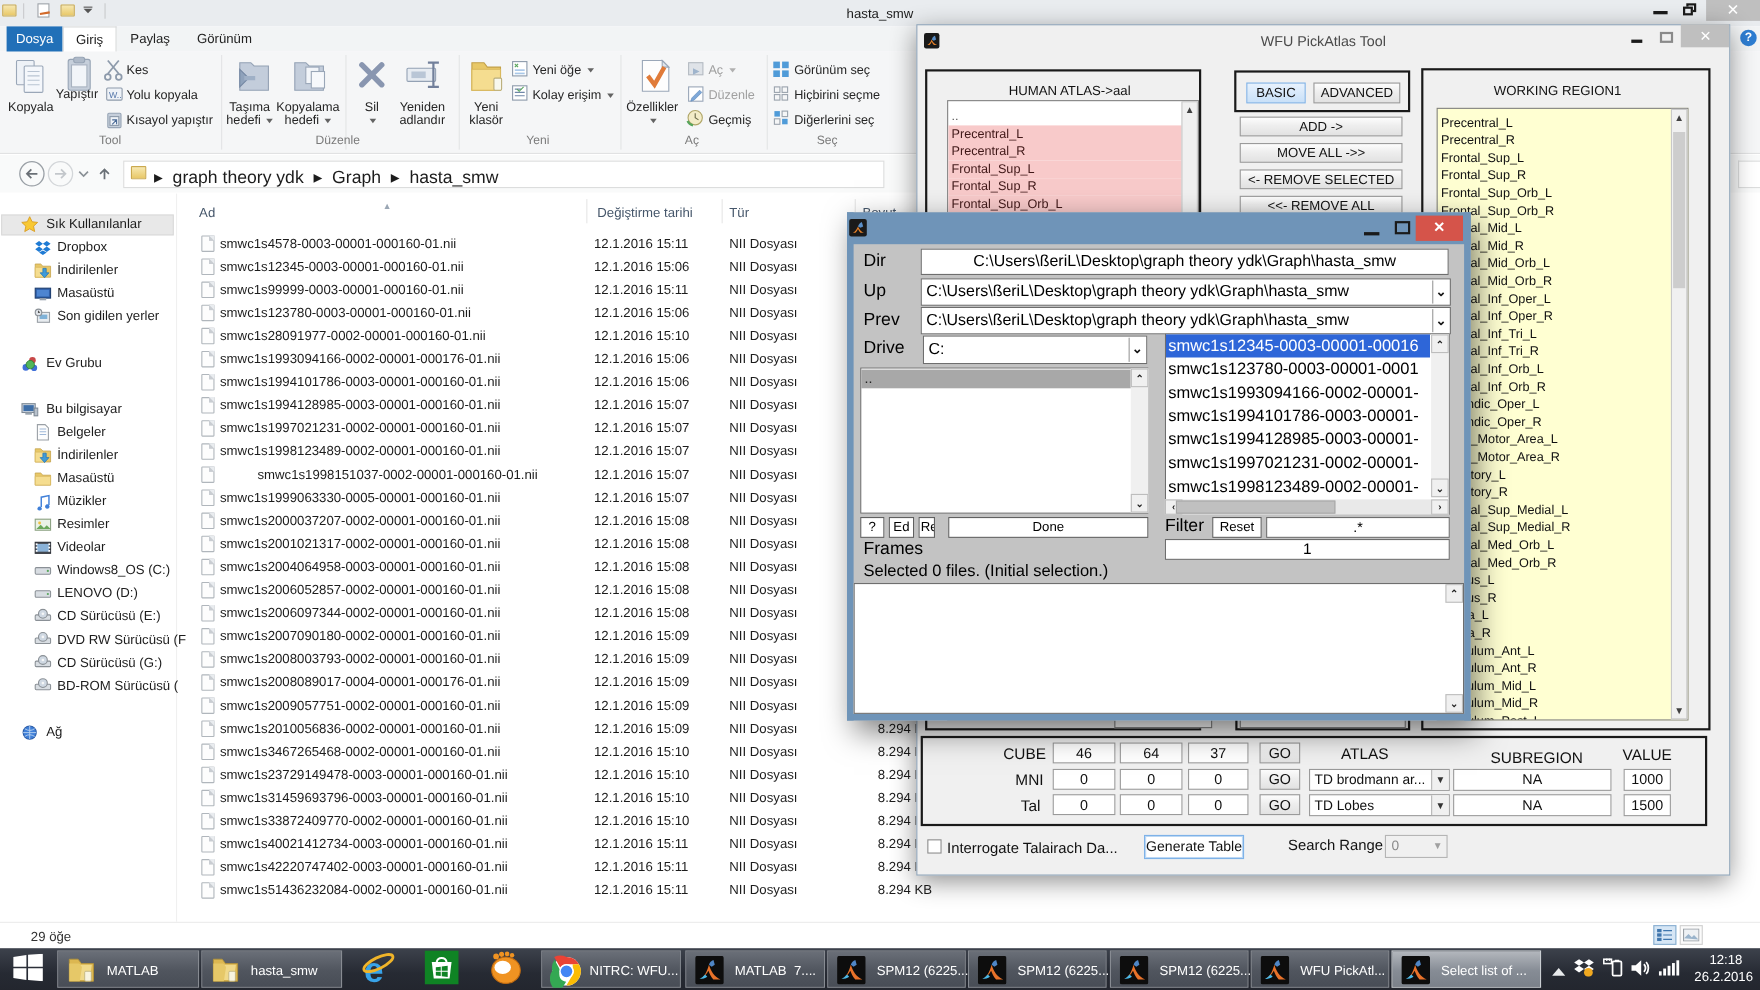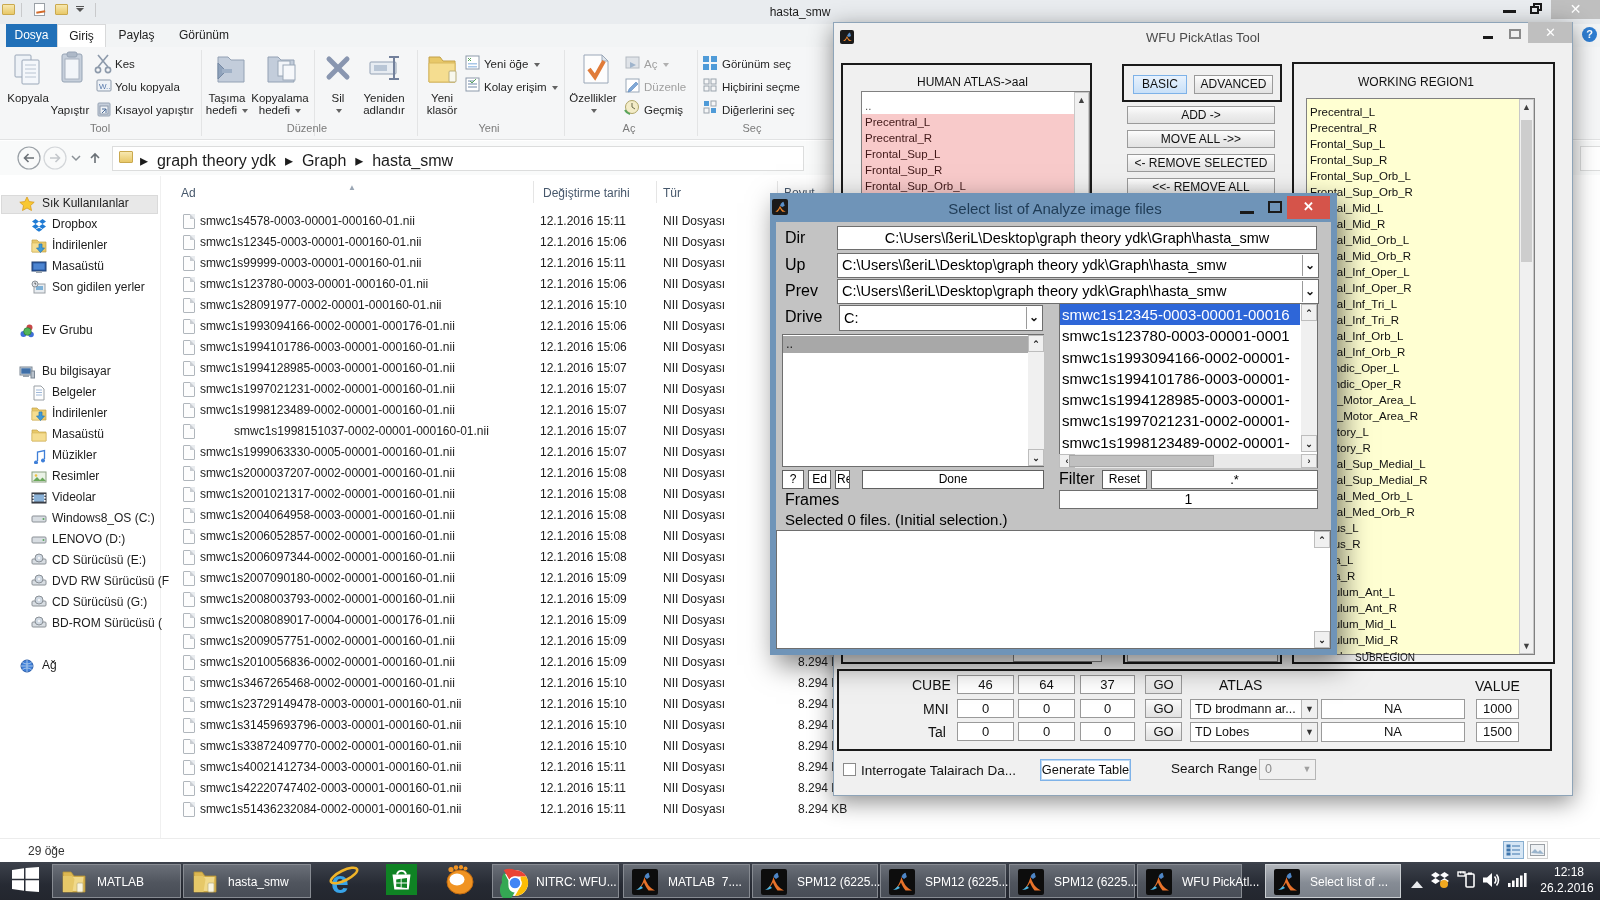--- a/index.html
+++ b/index.html
@@ -175,21 +175,21 @@
 </g>
 
 <g>
 <rect x="704" y="54" width="5" height="5" fill="#4f9bd8"></rect>
         <rect x="711" y="54" width="5" height="5" fill="none" stroke="#9aa3ad"></rect>
 <rect x="704" y="61" width="5" height="5" fill="none" stroke="#9aa3ad"></rect>
         <rect x="711" y="61" width="5" height="5" fill="#4f9bd8"></rect>
 </g>
 </svg>
 <div class="rbig" style="left:0px;top:92px;width:56px;">Kopyala</div>
-<div class="rbig" style="left:44px;top:104px;width:52px;">Yapıştır</div>
+<div class="rbig" style="left:44px;top:80px;width:52px;">Yapıştır</div>
 <div class="rsmall" style="left:115px;top:58px;">Kes</div>
 <div class="rsmall" style="left:115px;top:81px;">Yolu kopyala</div>
 <div class="rsmall" style="left:115px;top:104px;">Kısayol yapıştır</div>
 <div class="glabel" style="left:100px;">Tool</div>
 <div class="gdiv" style="left:201px;"></div>
 <div class="rbig" style="left:205px;top:92px;width:44px;">Taşıma<br>hedefi <span class="caret"></span></div>
 <div class="rbig" style="left:250px;top:92px;width:60px;">Kopyalama<br>hedefi <span class="caret"></span></div>
 <div class="gdiv" style="left:314px;"></div>
 <div class="rbig" style="left:318px;top:92px;width:40px;">Sil<br><span class="caret"></span></div>
 <div class="rbig" style="left:360px;top:92px;width:48px;">Yeniden<br>adlandır</div>
@@ -622,21 +622,21 @@
       <div style="position:absolute;left:1px;top:20px;width:11px;height:142px;background:#cdcdcd;"></div>
     </div>
 <div class="abs" style="left:1013px;top:646px;width:89px;height:16px;background:#fff;border:1px solid #808080;"></div>
 <div class="pframe" style="left:1123px;top:640px;width:159px;height:24px;"></div>
 <div class="abs" style="left:1127px;top:648px;width:151px;height:14px;background:#fff;border:1px solid #808080;"></div>
 <div class="pframe" style="left:837px;top:669px;width:715px;height:82px;"></div>
 <div class="plabel" style="left:912px;top:677px;font-size:14px;">CUBE</div>
 <div class="plabel" style="left:923px;top:701px;font-size:14px;">MNI</div>
 <div class="plabel" style="left:928px;top:724px;font-size:14px;">Tal</div>
 <div class="plabel" style="left:1219px;top:677px;font-size:14px;">ATLAS</div>
-<div class="plabel" style="left:1355px;top:652px;font-size:10px;">SUBREGION</div>
+<div class="plabel" style="left:1355px;top:681px;font-size:14px;">SUBREGION</div>
 <div class="plabel" style="left:1475px;top:678px;font-size:14px;">VALUE</div>
 <div class="pfield" style="left:957px;top:675px;width:57px;height:19px;line-height:17px;border-color:#9a9a9a;">46</div>
 <div class="pfield" style="left:1018px;top:675px;width:57px;height:19px;line-height:17px;border-color:#9a9a9a;">64</div>
 <div class="pfield" style="left:1080px;top:675px;width:55px;height:19px;line-height:17px;border-color:#9a9a9a;">37</div>
 <div class="pbtn" style="left:1145px;top:675px;width:37px;height:19px;line-height:17px;font-size:13px;">GO</div>
 <div class="pfield" style="left:957px;top:699px;width:57px;height:19px;line-height:17px;border-color:#9a9a9a;">0</div>
 <div class="pfield" style="left:1018px;top:699px;width:57px;height:19px;line-height:17px;border-color:#9a9a9a;">0</div>
 <div class="pfield" style="left:1080px;top:699px;width:55px;height:19px;line-height:17px;border-color:#9a9a9a;">0</div>
 <div class="pbtn" style="left:1145px;top:699px;width:37px;height:19px;line-height:17px;font-size:13px;">GO</div>
 <div class="pfield" style="left:957px;top:722px;width:57px;height:19px;line-height:17px;border-color:#9a9a9a;">0</div>
@@ -654,21 +654,20 @@
 <div class="pbtn" style="left:1040px;top:759px;width:91px;height:22px;line-height:20px;font-size:12.8px;white-space:nowrap;background:#fff;border:1px solid #7eb2e8;box-shadow:0 0 0 1px #bcd8f4 inset;">Generate Table</div>
 <div class="plabel" style="left:1171px;top:761px;font-size:13.5px;">Search Range</div>
 <div class="abs" style="left:1259px;top:759px;width:57px;height:21px;background:#f0f0f0;border:1px solid #b5b5b5;font-size:12.5px;color:#8a8a8a;line-height:19px;padding-left:5px;">0<span style="position:absolute;right:0;top:0;width:16px;height:19px;font-size:9px;line-height:19px;text-align:center;color:#a0a0a0;">▼</span></div>
 <div class="abs" id="dlg"></div>
 <div class="abs" id="dlgtitle" style="left:770px;top:193px;"></div>
 <div class="abs" style="left:772px;top:199px;width:16px;height:16px;background:#1a1a1a;border-radius:2px;"></div>
 <svg class="abs" style="left:773px;top:200px;" width="14" height="14">
       <path d="M2.3 11.7 C4.7 10.5 5.8 8.2 7 5.8 C8.2 8.2 9.3 10.5 12.8 11.7 L9.3 11.7 C8.2 10.5 7.6 9.3 7 8.2 C6.4 9.3 5.8 10.5 4.7 11.7 z" fill="#e8822a"></path>
       <path d="M7 5.8 C7.6 4.1 8.8 2.3 10.5 1.8 L11.7 5.8 9.3 7 z" fill="#5a8fc8"></path>
     </svg>
-<div class="abs" style="left:860px;top:200px;width:390px;font-size:15px;color:#1f3b55;text-align:center;">Select list of Analyze image files</div>
 <div class="abs" style="left:1240px;top:211px;width:14px;height:3px;background:#1a1a1a;"></div>
 <div class="abs" style="left:1268px;top:201px;width:14px;height:12px;border:2px solid #1a1a1a;"></div>
 <div class="abs" style="left:1287px;top:196px;width:43px;height:23px;background:#d5544a;"></div>
 <div class="abs" style="left:1301px;top:199px;width:15px;height:15px;font-size:13px;color:#fff;text-align:center;line-height:15px;font-weight:bold;">✕</div>
 <div class="dlabel" style="left:785px;top:229px;">Dir</div>
 <div class="dfield" style="left:837px;top:226px;width:480px;height:24px;line-height:22px;text-align:center;">C:\Users\ßeriL\Desktop\graph theory ydk\Graph\hasta_smw</div>
 <div class="dlabel" style="left:785px;top:256px;">Up</div>
 <div class="dfield" style="left:837px;top:253px;width:482px;height:25px;line-height:23px;padding-left:4px;">C:\Users\ßeriL\Desktop\graph theory ydk\Graph\hasta_smw<span class="combo-arr" style="font-size:12px;line-height:20px;">⌄</span></div>
 <div class="dlabel" style="left:785px;top:282px;">Prev</div>
 <div class="dfield" style="left:837px;top:279px;width:482px;height:25px;line-height:23px;padding-left:4px;">C:\Users\ßeriL\Desktop\graph theory ydk\Graph\hasta_smw<span class="combo-arr" style="font-size:12px;line-height:20px;">⌄</span></div>
@@ -796,21 +795,21 @@
       </div>
 <div class="tbtn" style="left:1009px;width:126px;">
         <div style="position:absolute;left:8px;top:4px;"><svg width="26" height="26">
             <rect x="0" y="0" width="26" height="26" rx="2" fill="#0d0d0d"></rect>
             <path d="M4 21 C8 19.5 10.5 15 12.5 8 C14.5 14 17 18.5 23 21.5 L16.5 21.5 C14 18.5 13 16 12 13.5 C10.5 16.5 8 19.5 4 21 z" fill="#e8722a"></path>
             <path d="M12.5 8 C13.2 6 14.6 4.3 16.6 3.8 L17.8 8 15 9.9 z" fill="#4f86c6"></path>
             <path d="M4 21 C6 20 7.5 18.7 9 17 L11 19 C9 20.3 6.8 21 4 21 z" fill="#49b8e8"></path>
           </svg></div>
         <div class="lbl">SPM12 (6225...</div>
       </div>
-<div class="tbtn" style="left:1137px;width:105px;">
+<div class="tbtn" style="left:1137px;width:126px;">
         <div style="position:absolute;left:8px;top:4px;"><svg width="26" height="26">
             <rect x="0" y="0" width="26" height="26" rx="2" fill="#0d0d0d"></rect>
             <path d="M4 21 C8 19.5 10.5 15 12.5 8 C14.5 14 17 18.5 23 21.5 L16.5 21.5 C14 18.5 13 16 12 13.5 C10.5 16.5 8 19.5 4 21 z" fill="#e8722a"></path>
             <path d="M12.5 8 C13.2 6 14.6 4.3 16.6 3.8 L17.8 8 15 9.9 z" fill="#4f86c6"></path>
             <path d="M4 21 C6 20 7.5 18.7 9 17 L11 19 C9 20.3 6.8 21 4 21 z" fill="#49b8e8"></path>
           </svg></div>
         <div class="lbl">WFU PickAtl...</div>
       </div>
 <div class="tbtn active" style="left:1265px;width:136px;">
         <div style="position:absolute;left:8px;top:4px;"><svg width="26" height="26">

